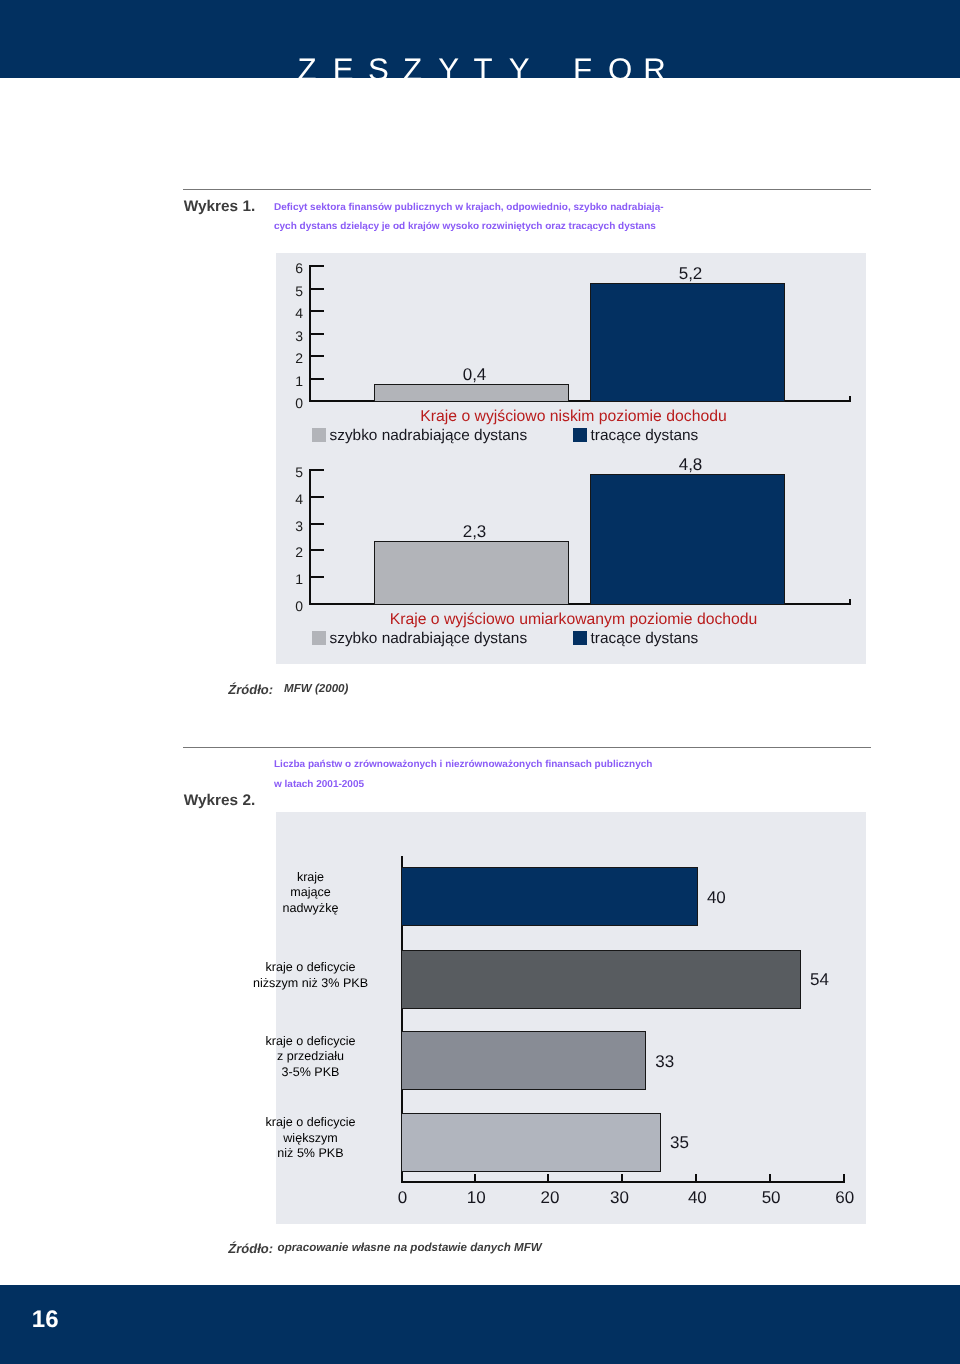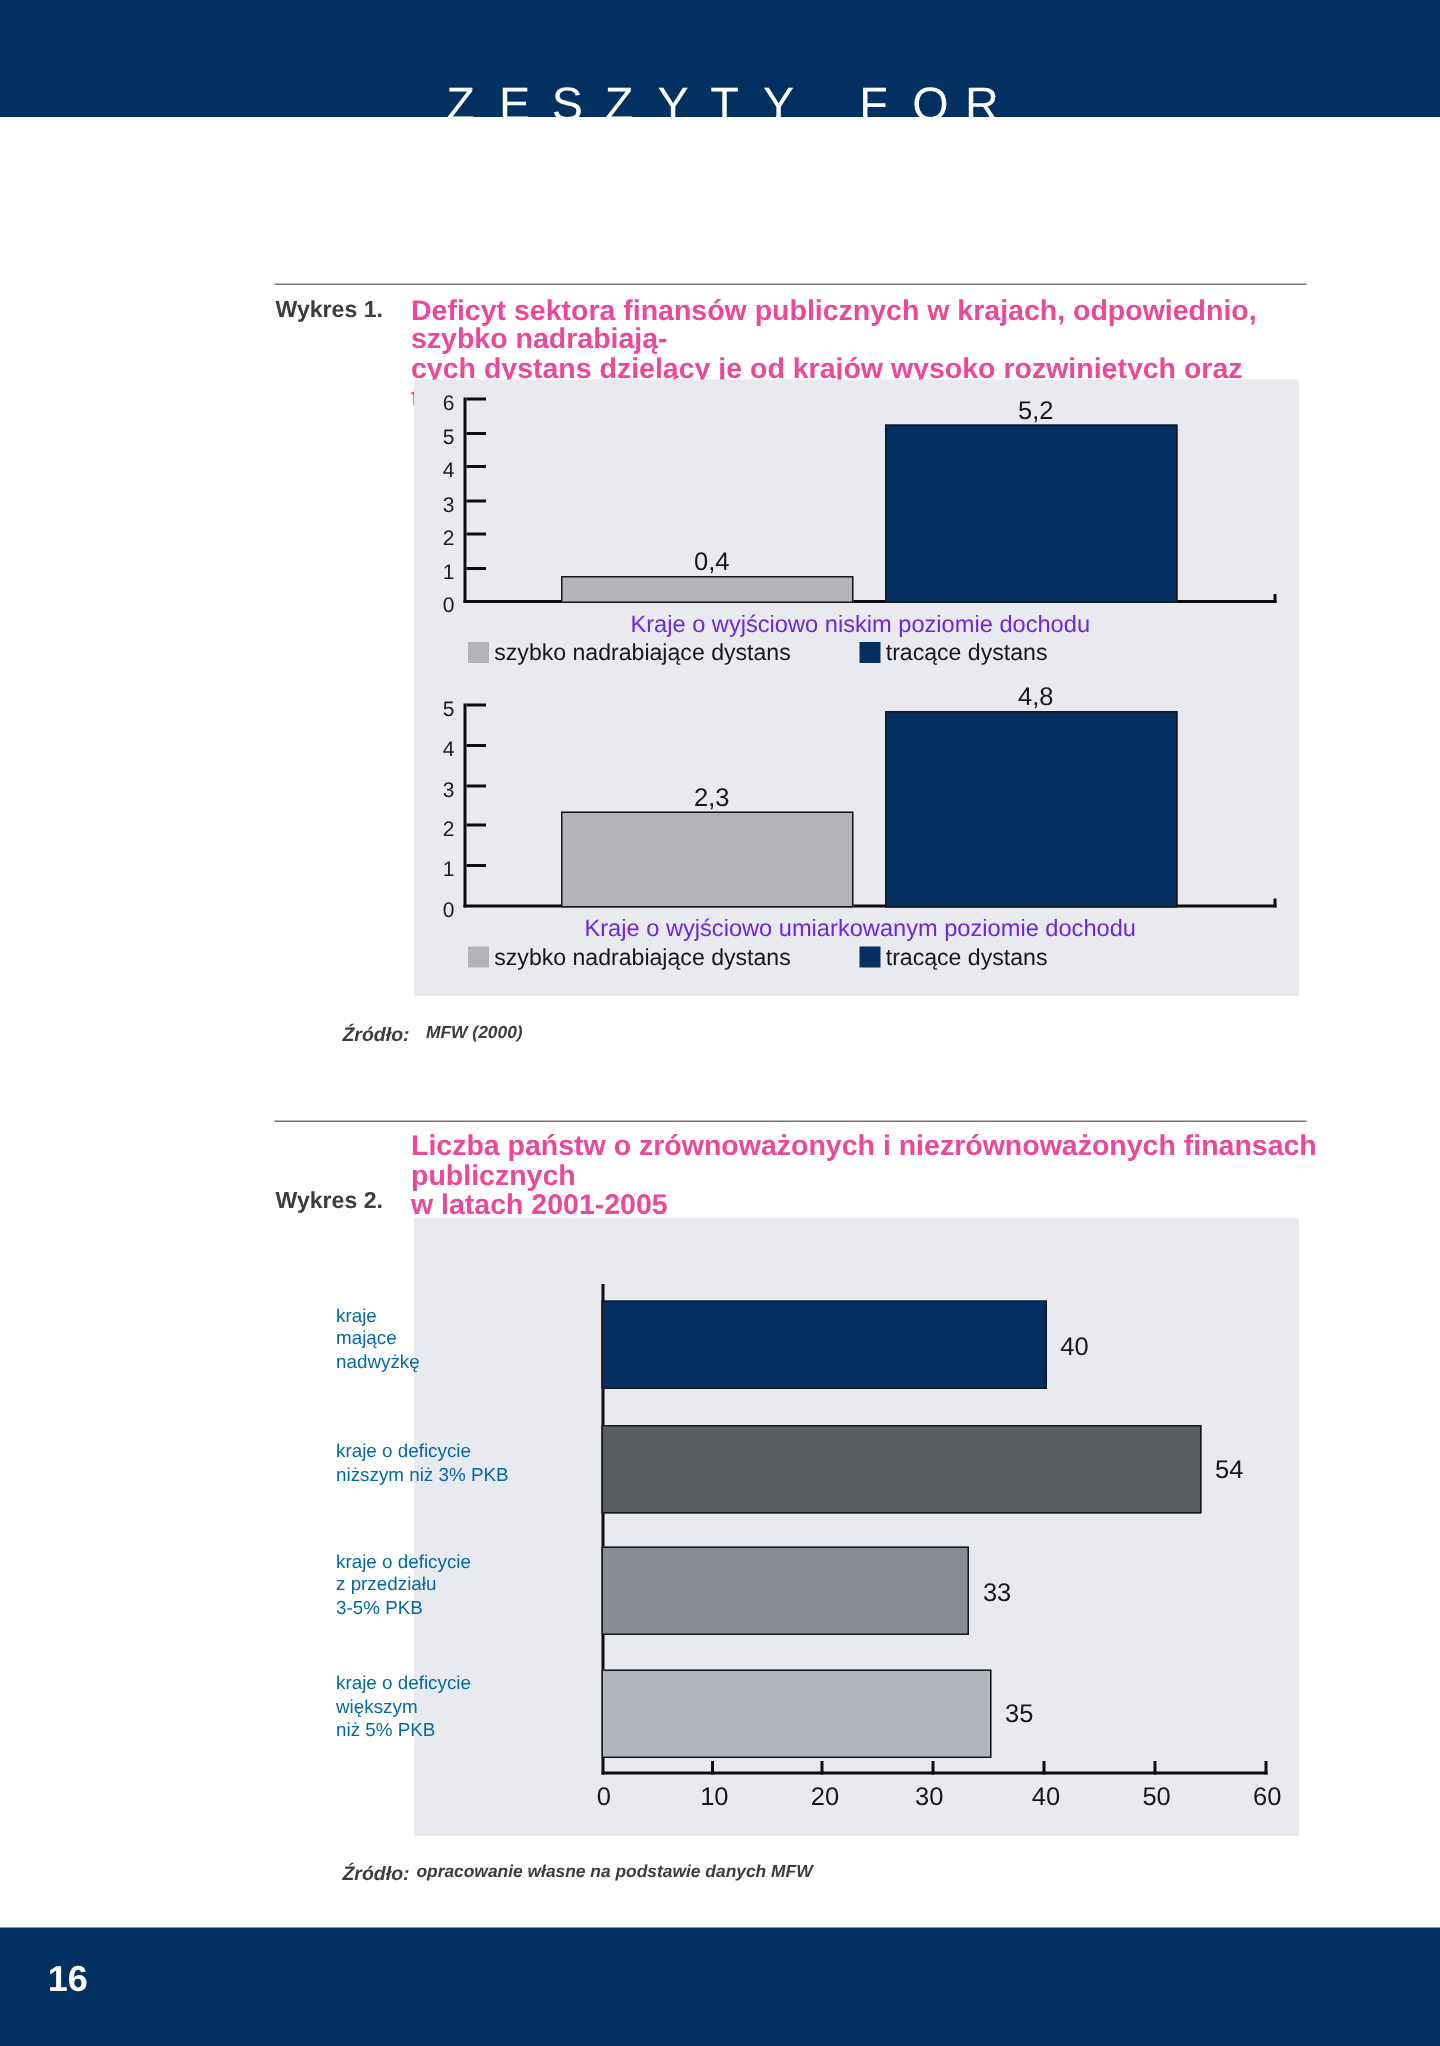--- a/index.html
+++ b/index.html
@@ -10,37 +10,37 @@
 
 .topband{position:absolute;left:0;top:0;width:960px;height:78px;background:#023060;overflow:hidden;}
 .botband{position:absolute;left:0;top:1285px;width:960px;height:79px;background:#023060;}
 .mastletter{position:absolute;color:#fff;font-family:"Liberation Sans",sans-serif;
             font-weight:400;font-size:31.2px;line-height:31.2px;}
 .pagenum{position:absolute;left:31.8px;top:1306px;font-size:24px;font-weight:bold;color:#fff;}
 
 
 .rule{position:absolute;background:#777;height:1px;left:183px;width:688px;}
 .fignum{position:absolute;font-size:15.4px;font-weight:bold;color:#3c3c3c;white-space:nowrap;}
-.figtitle{position:absolute;font-size:19px;font-weight:bold;color:#ec4899;line-height:19.6px;}
+.figtitle{position:absolute;font-size:10px;font-weight:bold;color:#8b5cf6;line-height:19.6px;}
 
 
 .srclabel{position:absolute;font-size:13px;font-style:italic;font-weight:bold;color:#3c3c3c;white-space:nowrap;}
 .srcval{position:absolute;font-size:11.6px;font-style:italic;font-weight:bold;color:#3c3c3c;white-space:nowrap;}
 
 
 .panel{position:absolute;background:#e8eaef;}
 .bar{position:absolute;border:1px solid #171717;box-sizing:border-box;}
 .vline{position:absolute;background:#0d0d0d;width:2px;}
 .hline{position:absolute;background:#0d0d0d;height:2px;}
 .ticklbl{position:absolute;font-size:14px;color:#1b1b1b;text-align:right;}
 .vallbl{position:absolute;font-size:17px;color:#16161e;text-align:center;}
-.catlbl{position:absolute;font-size:15.75px;color:#6d28d9;text-align:center;}
+.catlbl{position:absolute;font-size:15.75px;color:#b91c1c;text-align:center;}
 .legend-sw{position:absolute;width:13.5px;height:14px;}
 .legend-tx{position:absolute;font-size:15.4px;color:#16161e;white-space:nowrap;}
-.barlbl{position:absolute;font-size:12.55px;color:#0369a1;text-align:left;line-height:15.4px;}
+.barlbl{position:absolute;font-size:12.55px;color:#000000;text-align:center;line-height:15.4px;}
 .xtick{position:absolute;font-size:17px;color:#16161e;text-align:center;}
 .hbarval{position:absolute;font-size:17px;color:#16161e;}
 </style>
 </head>
 <body>
 
 <div class="page">
 
   <div class="topband">
     <div id="masthead">

